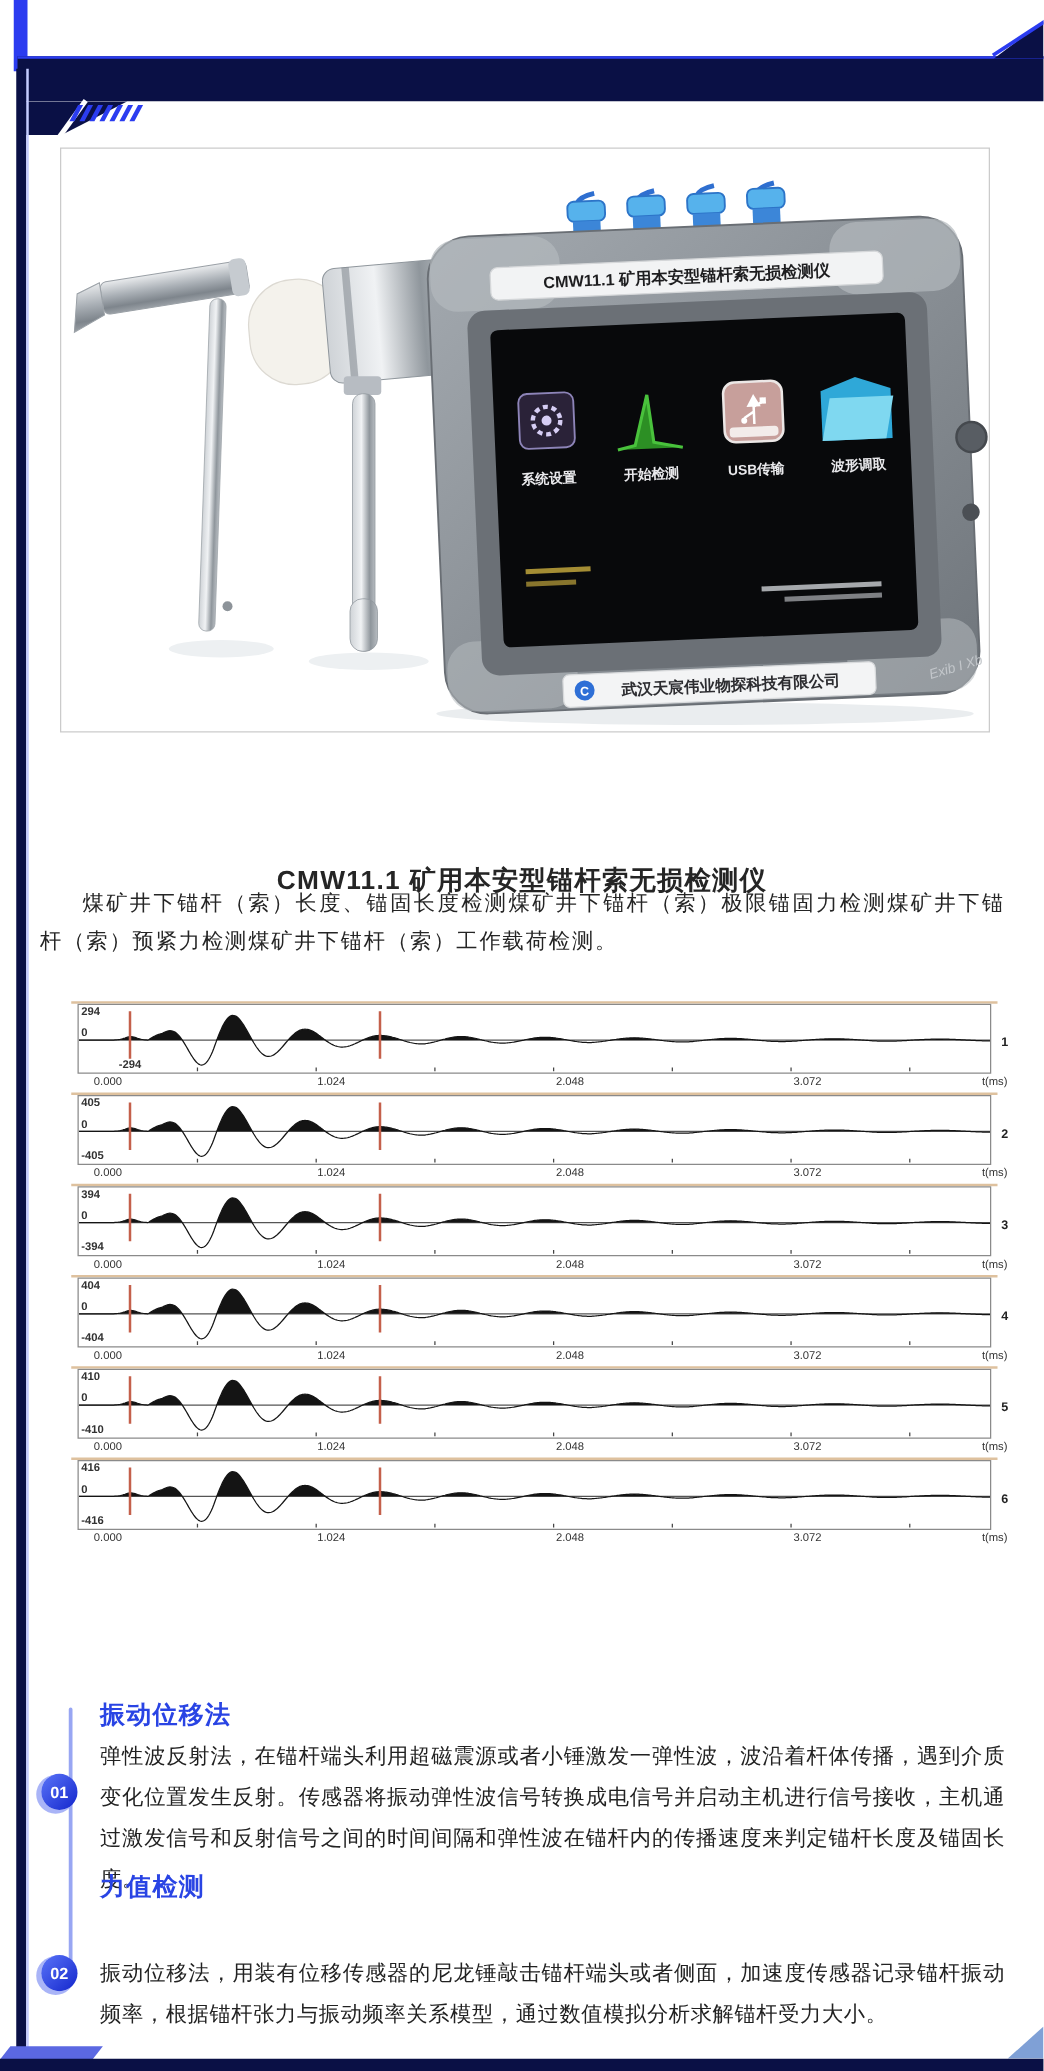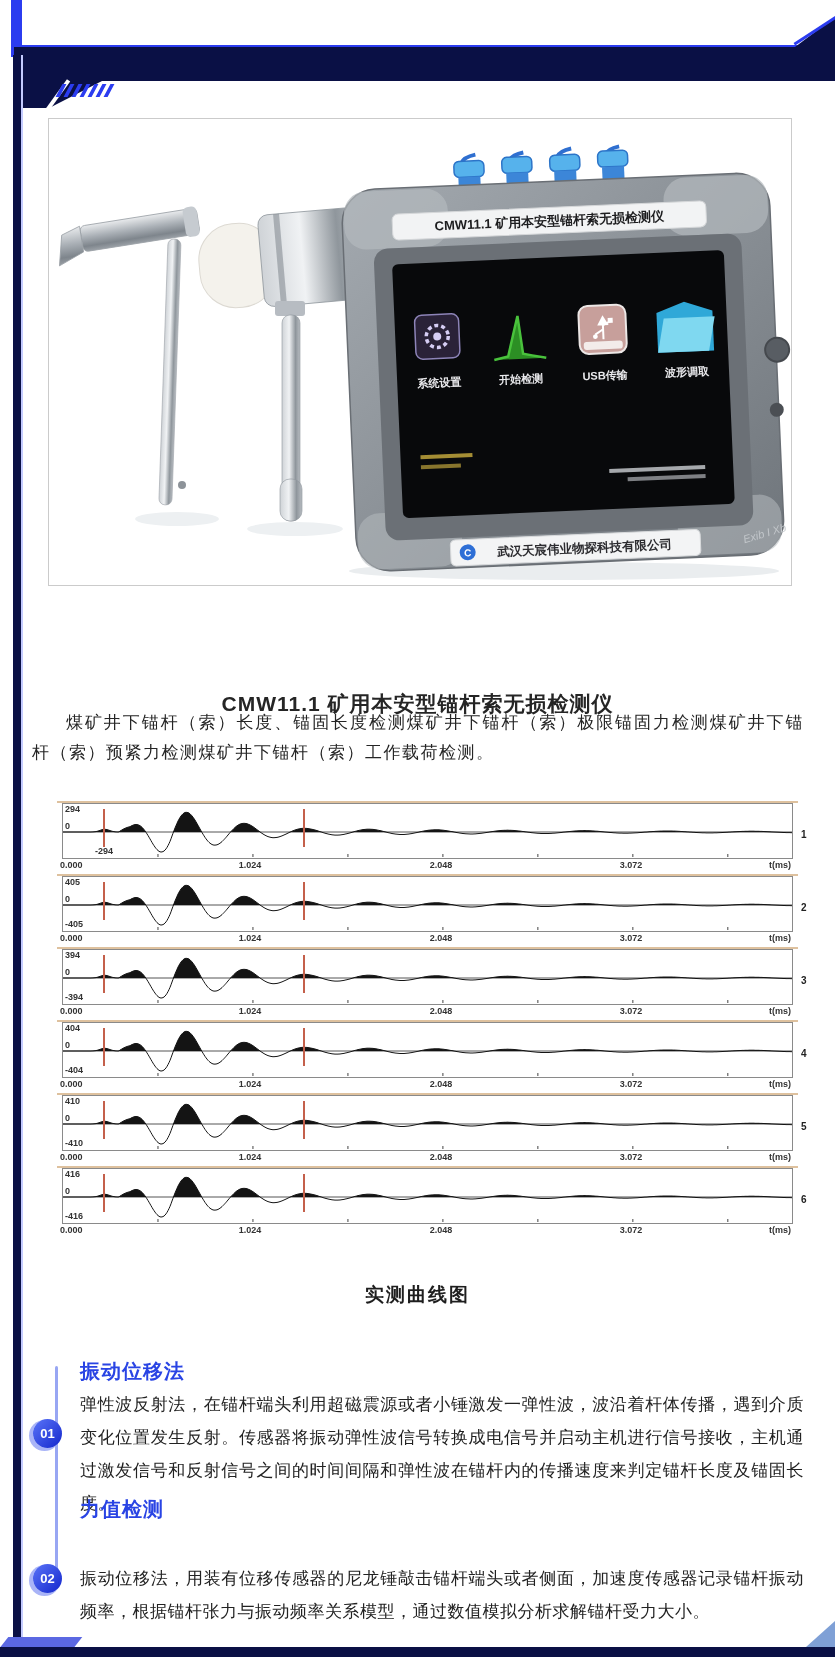--- a/index.html
+++ b/index.html
@@ -36,21 +36,21 @@
         letter-spacing:1.5px;color:#252525;text-align:justify;text-indent:2em;margin:0;}
 
   
   .charts{position:absolute;left:57px;top:801px;width:760px;}
   .chart-row{position:relative;width:752px;height:69px;margin-bottom:4px;}
   .tan{position:absolute;left:0;top:0;width:741px;height:2px;background:#dec19e;}
   .plotbox{position:absolute;left:5px;top:2px;width:731px;height:56px;border:1px solid #8a8a8a;
            background:#fff;box-sizing:border-box;overflow:hidden;}
   .ylab{position:absolute;left:2px;font-weight:bold;font-size:9px;color:#333;line-height:9px;}
   .marker{position:absolute;width:2px;top:5px;height:38px;background:#c4604b;}
-  .xaxis{position:absolute;left:3px;top:58px;width:731px;height:11px;font-weight:bold;
+  .xaxis{position:absolute;left:18px;top:58px;width:731px;height:11px;font-weight:normal;
          font-size:9px;color:#333;}
   .xaxis span{position:absolute;top:1px;white-space:nowrap;}
   .xaxis .mid{transform:translateX(-50%);text-align:right;}
   .xaxis .tms{right:0;}
   .chnum{position:absolute;left:744px;top:28px;font-weight:bold;font-size:10px;color:#222;}
 
   .caption{position:absolute;left:0;right:0;top:1282px;text-align:center;font-size:19px;
            font-weight:bold;color:#1e1e1e;letter-spacing:2px;}
 
   
@@ -368,21 +368,20 @@
           <span style="left: 0px;">0.000</span>
           <span class="mid" style="left: 190px;">1.024</span>
           <span class="mid" style="left: 381px;">2.048</span>
           <span class="mid" style="left: 571px;">3.072</span>
           <span class="tms">t(ms)</span>
         </div>
         <span class="chnum">6</span>
       </div>
     </div>
 
-  <div class="caption">实测曲线图</div>
 
   <div class="connector"></div>
   <div class="badge badge1">01</div>
   <div class="sec-h sec-h1">振动位移法</div>
   <p class="sec-p sec-p1">弹性波反射法，在锚杆端头利用超磁震源或者小锤激发一弹性波，波沿着杆体传播，遇到介质变化位置发生反射。传感器将振动弹性波信号转换成电信号并启动主机进行信号接收，主机通过激发信号和反射信号之间的时间间隔和弹性波在锚杆内的传播速度来判定锚杆长度及锚固长度。</p>
   <div class="badge badge2">02</div>
   <div class="sec-h sec-h2">力值检测</div>
   <p class="sec-p sec-p2">振动位移法，用装有位移传感器的尼龙锤敲击锚杆端头或者侧面，加速度传感器记录锚杆振动频率，根据锚杆张力与振动频率关系模型，通过数值模拟分析求解锚杆受力大小。</p>
 
   <div class="bl-par"></div>

